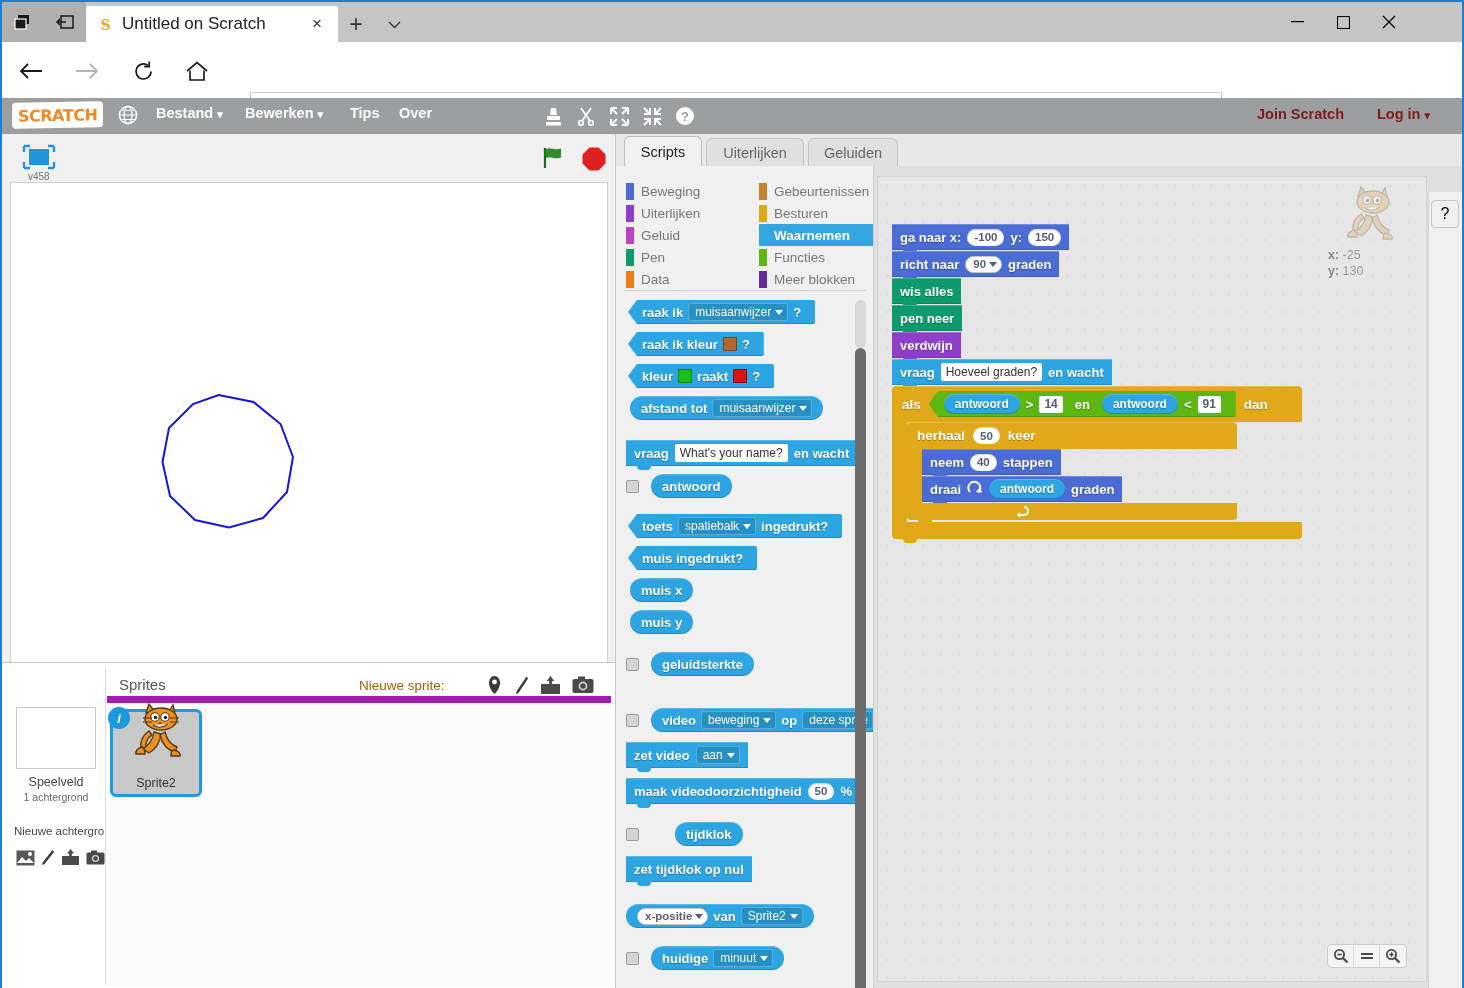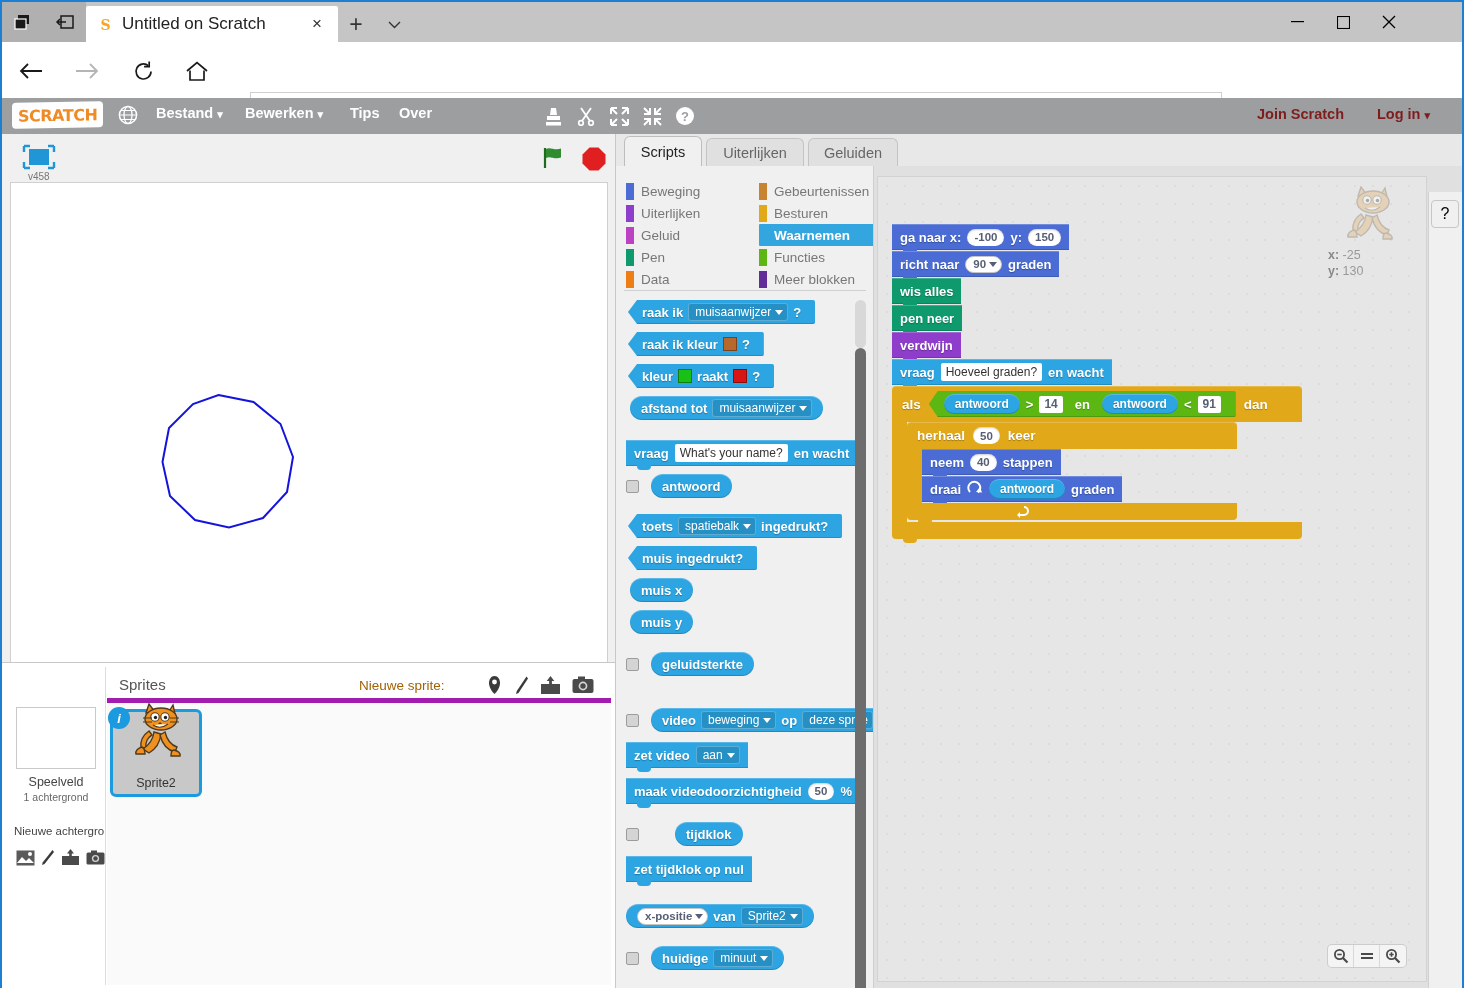--- a/index.html
+++ b/index.html
@@ -71,21 +71,21 @@
   .sprite-pane { position:absolute; left:0; top:660px; width:614px; height:326px; background:#fff;
                  border-top:1px solid #c8c8c8; border-right:1px solid #c8c8c8; }
   .stage-col { position:absolute; left:4px; top:4px; width:100px; height:318px; background:#fff;
                border-right:1px solid #ddd; }
   .stage-thumb { position:absolute; left:10px; top:40px; width:80px; height:62px; background:#fff; border:1px solid #c9c9c9; }
   .stage-label { position:absolute; left:0; top:108px; width:100px; text-align:center; font-size:12.5px; color:#444; }
   .stage-sub { position:absolute; left:0; top:124px; width:100px; text-align:center; font-size:10.5px; color:#666; }
   .newbg-label { position:absolute; left:8px; top:158px; font-size:11.5px; color:#444; white-space:nowrap; }
   .newbg-icons { position:absolute; left:10px; top:182px; display:flex; align-items:center; gap:6px; }
   .sprite-list { position:absolute; left:105px; top:4px; width:504px; height:318px; background:#fafafa; }
-  .sprite-hdr { position:absolute; left:0; top:0; width:504px; height:36px; background:#fff; border-bottom:5px solid #a21caf; }
+  .sprite-hdr { position:absolute; left:0; top:0; width:504px; height:36px; background:#fff; border-bottom:7px solid #a21caf; }
   .sprites-text { position:absolute; left:12px; top:9px; font-size:15px; color:#555; }
   .newsprite-text { position:absolute; left:252px; top:11px; font-size:13.5px; color:#a16207; }
   .ns-icons { position:absolute; left:378px; top:8px; display:flex; align-items:center; gap:11px; }
   .sprite-card { position:absolute; left:3px; top:42px; width:92px; height:88px; background:#c8c8c8;
                  border:3px solid #1b9ae0; border-radius:6px; }
   .sprite-card .info { position:absolute; left:-5px; top:-5px; width:22px; height:22px;
                        background:#1b9ae0; border-radius:50%; color:#fff; font-size:13px; font-weight:bold;
                        display:flex; align-items:center; justify-content:center; font-style:italic; }
   .sprite-card .sname { position:absolute; left:0; bottom:4px; width:100%; text-align:center; font-size:12.5px; color:#333; }
   .sprite-card .cat { position:absolute; left:50%; top:8px; transform:translateX(-50%); }

